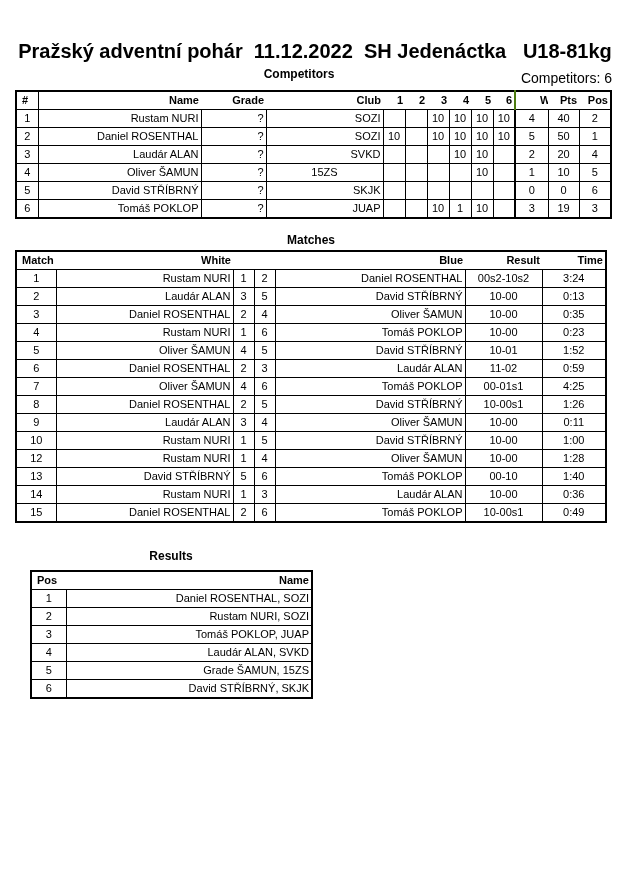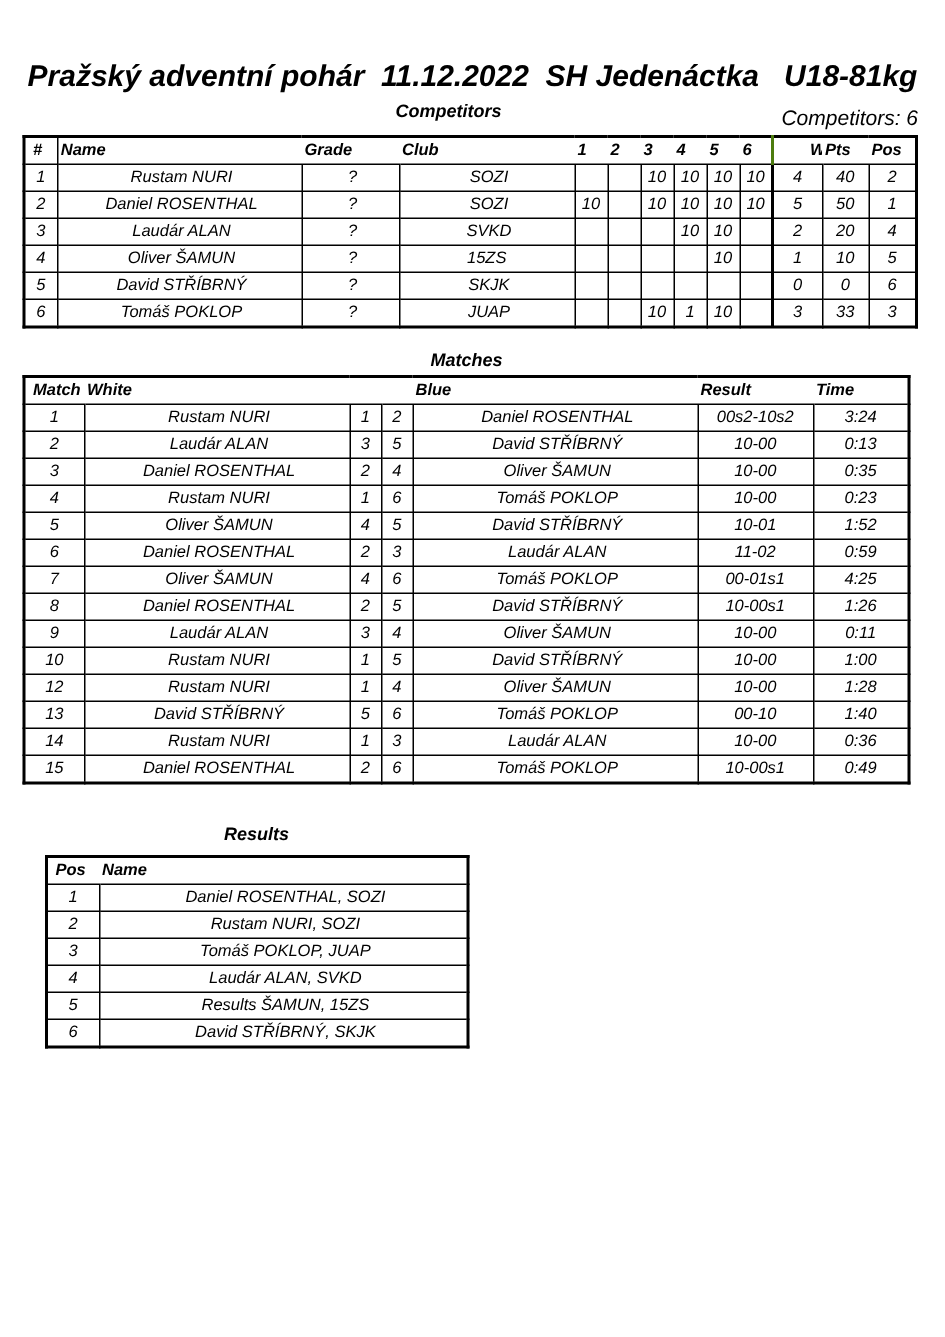--- a/index.html
+++ b/index.html
@@ -1,21 +1,20 @@
 <!DOCTYPE html>
 <html><head>
 <meta charset="utf-8">
 <style>
   * { margin:0; padding:0; box-sizing:border-box; }
   html,body { background:#fff; }
   .page {
     position:relative; width:630px; height:891px; background:#ffffff;
     font-family:"Liberation Sans","DejaVu Sans",sans-serif; color:#000;
     overflow:hidden;
-    font-style:italic;
   }
   .title {
     position:absolute; top:40px; left:0; width:100%;
     text-align:center; font-size:20px; font-weight:bold; white-space:pre;
   }
   .sec-heading {
     position:absolute; transform:translateX(-50%);
     font-size:12px; font-weight:bold; white-space:nowrap;
   }
   #h-competitors { left:271px; top:67px;margin-left:28px; }
@@ -24,26 +23,26 @@
   .count { position:absolute; top:70px; right:18px; font-size:14px; }
 
   table {
     position:absolute; border-collapse:collapse; table-layout:fixed;
     background:#fff; border:2px solid #000;
   }
   td, th {
     border:1px solid #000; font-size:11px; height:17px; line-height:17px;
     padding:0 2px; overflow:hidden; white-space:nowrap; vertical-align:middle;
   }
-  th { font-weight:bold; text-align:left; border-left:none; border-right:none; }
+  th { font-weight:bold; text-align:right; border-left:none; border-right:none; }
   th.hl  { text-align:left; padding-left:5px; }
   th.hbr { border-right:1px solid #000; }
   th.hbl2{ border-left:2px solid #4d7c0f;padding-left:24px; }
   td.c { text-align:center; }
-  td.l { text-align:center; padding-left:5px; }
+  td.l { text-align:right; padding-left:5px; }
   td.bl2 { border-left:2px solid #000; }
 
   #t-competitors { left:15px; top:90px;  width:595px; }
   #t-matches     { left:15px; top:250px; width:590px; }
   #t-results     { left:30px; top:570px; width:281px; }
 </style>
 </head>
 <body>
 
 <div class="page">
@@ -166,21 +165,21 @@
         <td class="l">Tomáš POKLOP</td>
         <td class="l">?</td>
         <td class="l">JUAP</td>
         <td class="c"></td>
         <td class="c"></td>
         <td class="c">10</td>
         <td class="c">1</td>
         <td class="c">10</td>
         <td class="c"></td>
         <td class="c bl2">3</td>
-        <td class="c">33</td>
+        <td class="c">19</td>
         <td class="c">3</td>
       </tr>
     </tbody>
   </table>
 
   <div class="sec-heading" id="h-matches">Matches</div>
 
   <table id="t-matches">
     <colgroup>
       <col style="width:40px">
@@ -357,21 +356,21 @@
       <tr>
         <td class="c">3</td>
         <td class="l">Tomáš POKLOP, JUAP</td>
       </tr>
       <tr>
         <td class="c">4</td>
         <td class="l">Laudár ALAN, SVKD</td>
       </tr>
       <tr>
         <td class="c">5</td>
-        <td class="l">Results ŠAMUN, 15ZS</td>
+        <td class="l">Grade ŠAMUN, 15ZS</td>
       </tr>
       <tr>
         <td class="c">6</td>
         <td class="l">David STŘÍBRNÝ, SKJK</td>
       </tr>
     </tbody>
   </table>
 
 </div>
 

